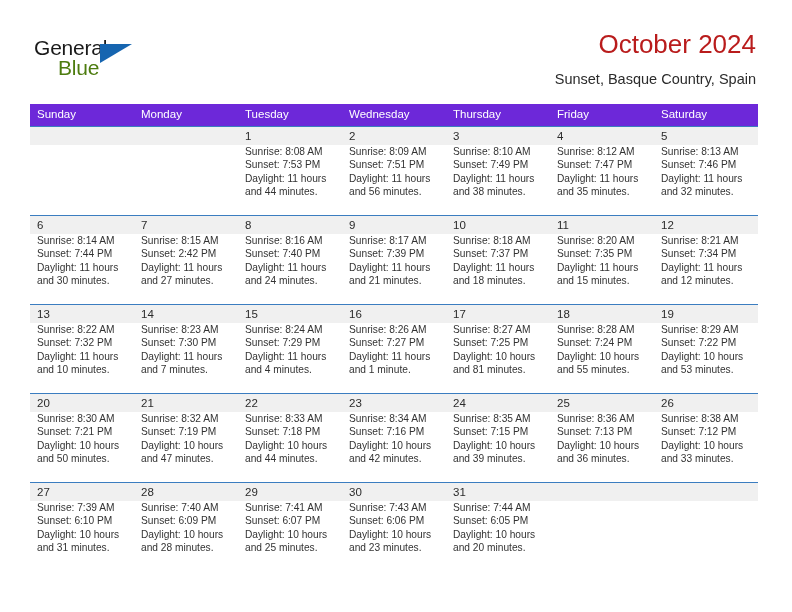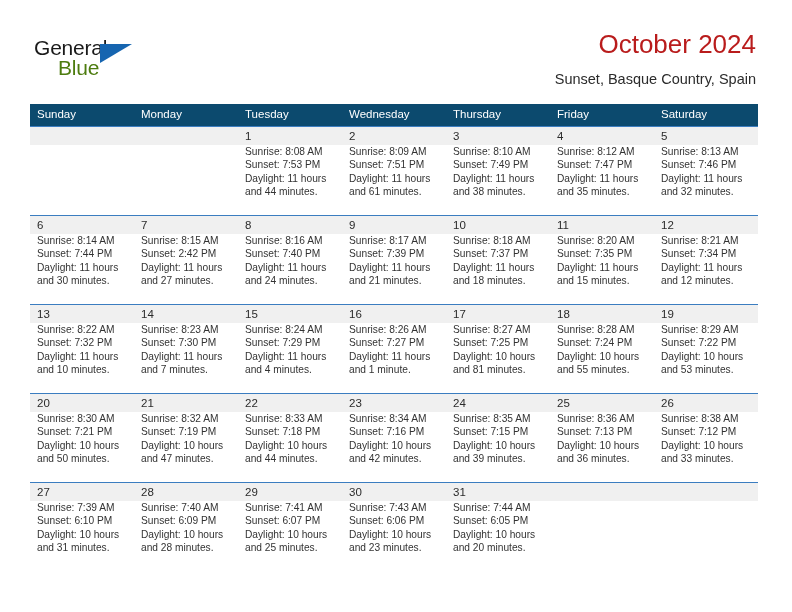--- a/index.html
+++ b/index.html
@@ -86,21 +86,21 @@
   
   .calendar {
     position: absolute;
     left: 30px;
     top: 104px;
     width: 728px;
     border-collapse: collapse;
     table-layout: fixed;
   }
   .calendar th {
-    background: #0c4a6e;
+    background: #6d28d9;
     color: #ffffff;
     font-size: 11.5px;
     font-weight: normal;
     text-align: left;
     padding: 4px 0 5px 7px;
     height: 13px;
     line-height: 13px;
   }
   .calendar td {
     vertical-align: top;
@@ -208,21 +208,21 @@
               </div>
             </div>
           </td>
         <td>
             <div class="cell">
               <div class="daynum-band">2</div>
               <div class="details">
                 <div>Sunrise: 8:09 AM</div>
                 <div>Sunset: 7:51 PM</div>
                 <div>Daylight: 11 hours</div>
-                <div>and 61 minutes.</div>
+                <div>and 56 minutes.</div>
               </div>
             </div>
           </td>
         <td>
             <div class="cell">
               <div class="daynum-band">3</div>
               <div class="details">
                 <div>Sunrise: 8:10 AM</div>
                 <div>Sunset: 7:49 PM</div>
                 <div>Daylight: 11 hours</div>

